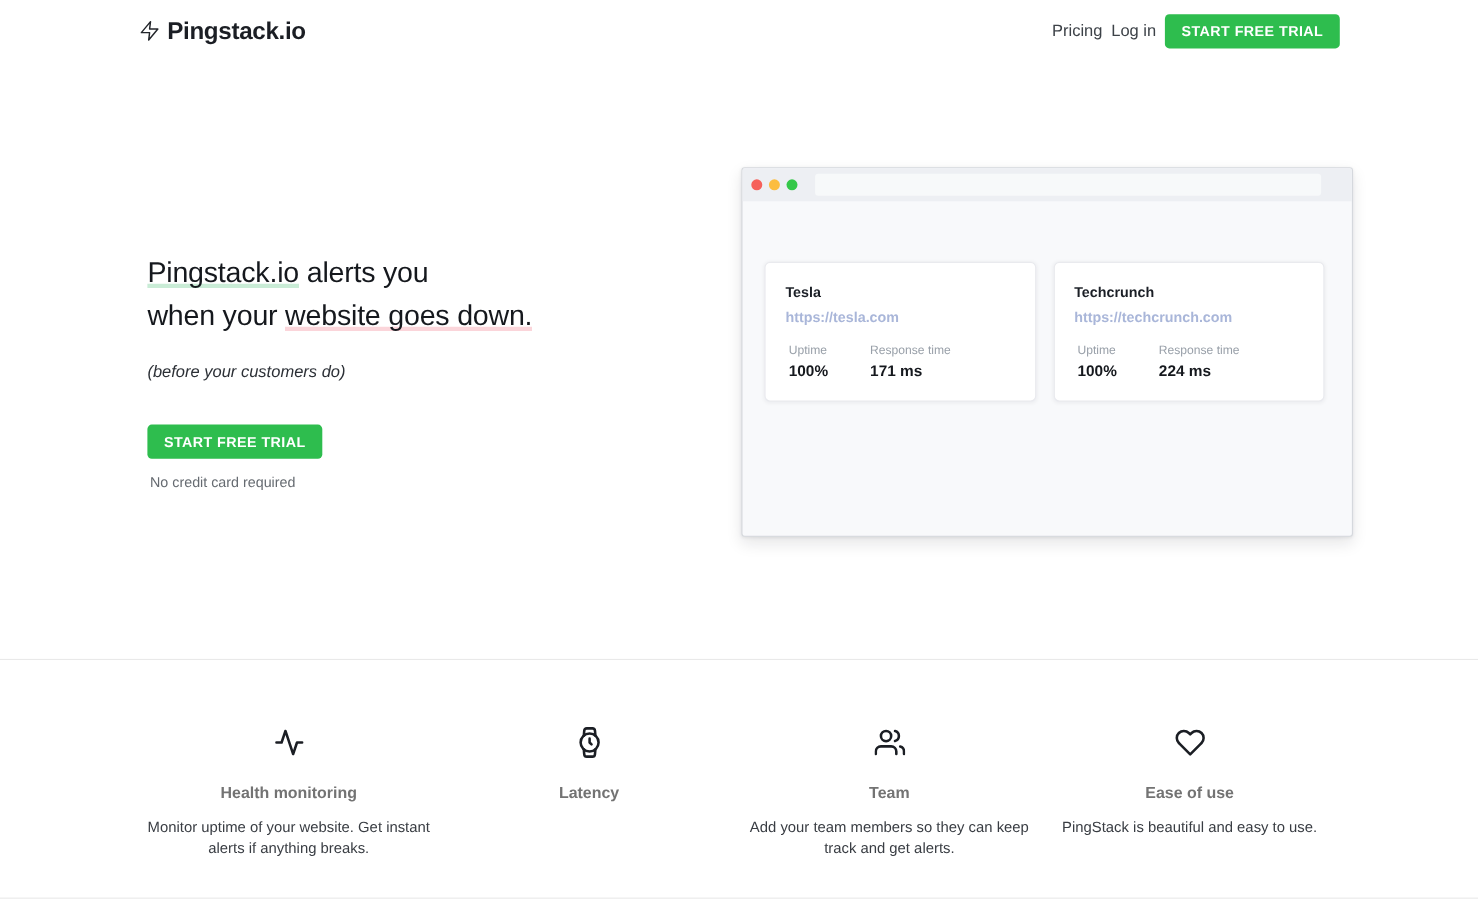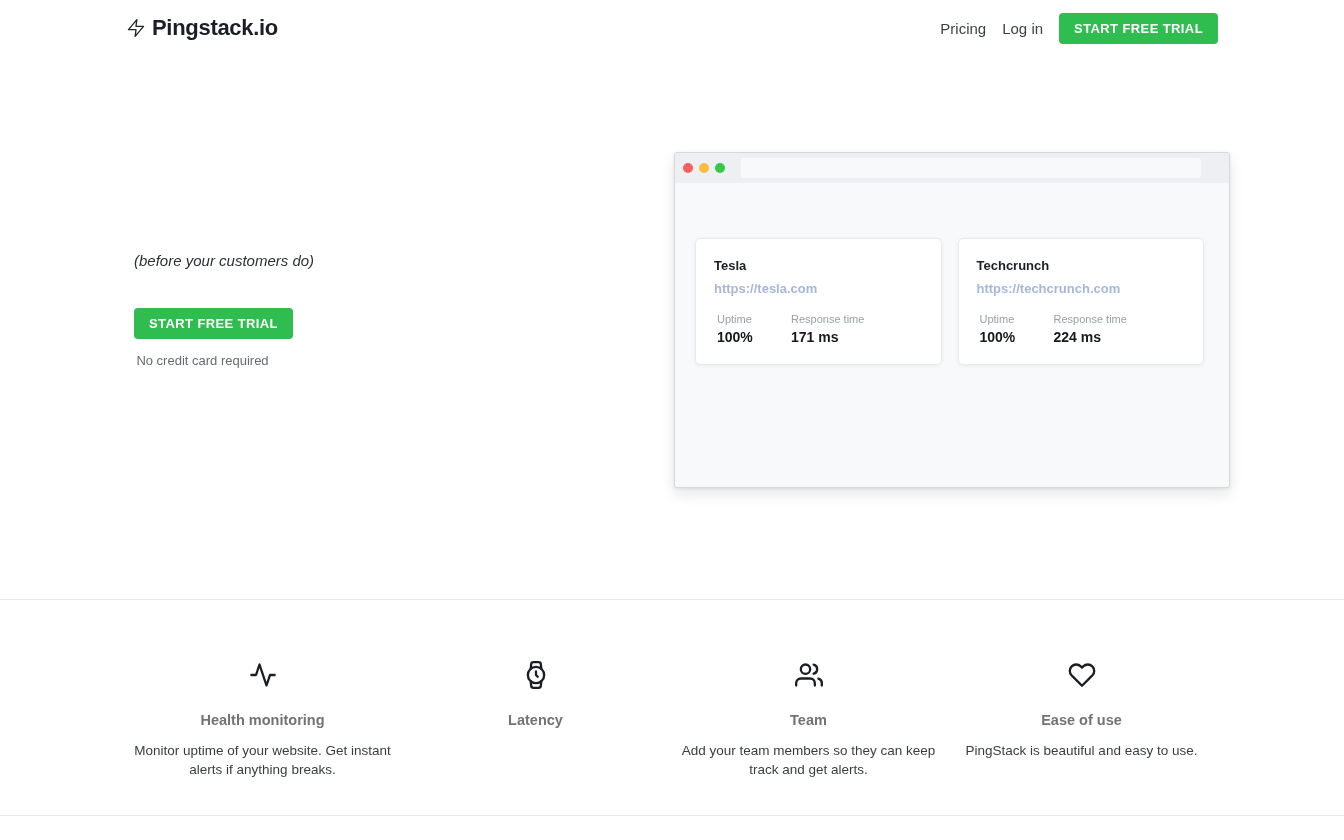--- a/index.html
+++ b/index.html
@@ -5,21 +5,21 @@
   * { margin:0; padding:0; box-sizing:border-box; }
   html,body { width:1344px; height:840px; overflow:hidden; background:#ffffff;
     font-family:"Liberation Sans", sans-serif; color:#16191e; }
   .container { width:1092px; margin:0 auto; }
 
   
   .header { display:flex; align-items:center; justify-content:space-between; padding-top:12px; height:44px; }
   .logo { display:flex; align-items:center; gap:6px; cursor:pointer; }
   .logo .zap { width:20px; height:20px; color:#23262b; }
   .logo-text { font-size:22px; font-weight:700; letter-spacing:-0.3px; color:#1b1e24; }
-  .nav { display:flex; align-items:center; gap:16px; }
+  .nav { display:flex; align-items:center; gap:8px; }
   .nav-link { font-size:15px; color:#3d4248; cursor:pointer; text-decoration:none; }
   .btn { display:inline-block; background:#2ebd4e; color:#ffffff; font-weight:700; font-size:13px;
     letter-spacing:0.4px; padding:8px 15px; border-radius:4px; border:none; cursor:pointer;
     font-family:"Liberation Sans", sans-serif; }
 
   
   .hero { display:flex; justify-content:space-between; margin-top:108px; }
   .hero-left { padding-left:8px; padding-top:76px; }
   .hero-heading { font-size:26px; font-weight:400; line-height:39px; color:#15181d; letter-spacing:-0.2px; }
   .hl-green { box-shadow: inset 0 -4px 0 #c9ecd6; }
@@ -77,20 +77,24 @@
     </div>
     <div class="nav">
       <a class="nav-link">Pricing</a>
       <a class="nav-link">Log in</a>
       <button class="btn">START FREE TRIAL</button>
     </div>
   </div>
 
   <div class="hero">
     <div class="hero-left">
+      <div class="hero-heading">
+        <span class="hl-green">Pingstack.io</span><span> alerts you</span><br>
+        <span>when your </span><span class="hl-pink">website goes down.</span>
+      </div>
       <div class="hero-sub">(before your customers do)</div>
       <div class="hero-cta">
         <button class="btn">START FREE TRIAL</button>
         <div class="cta-note">No credit card required</div>
       </div>
     </div>
 
     <div class="browser">
       <div class="browser-bar">
         <span class="dot dot-red"></span>

